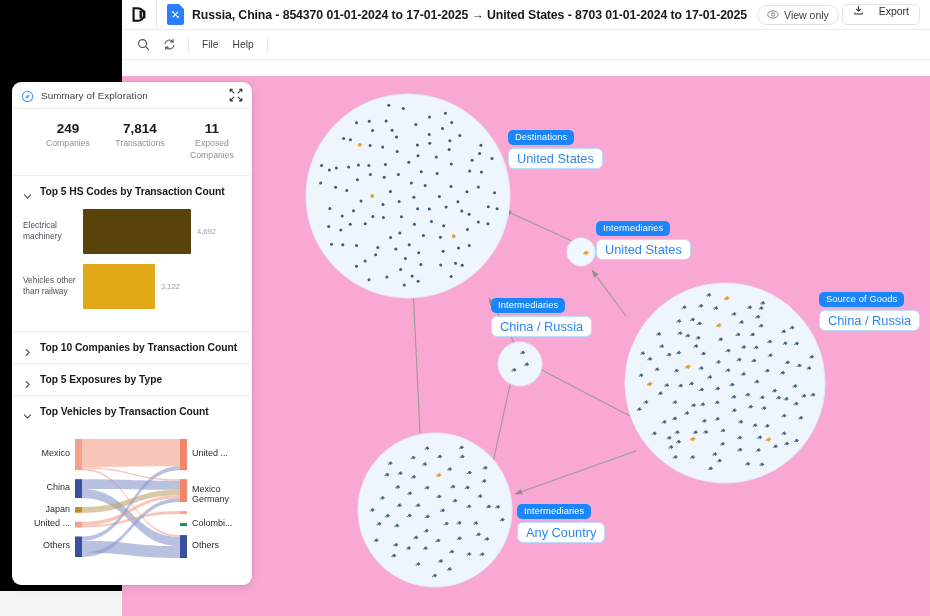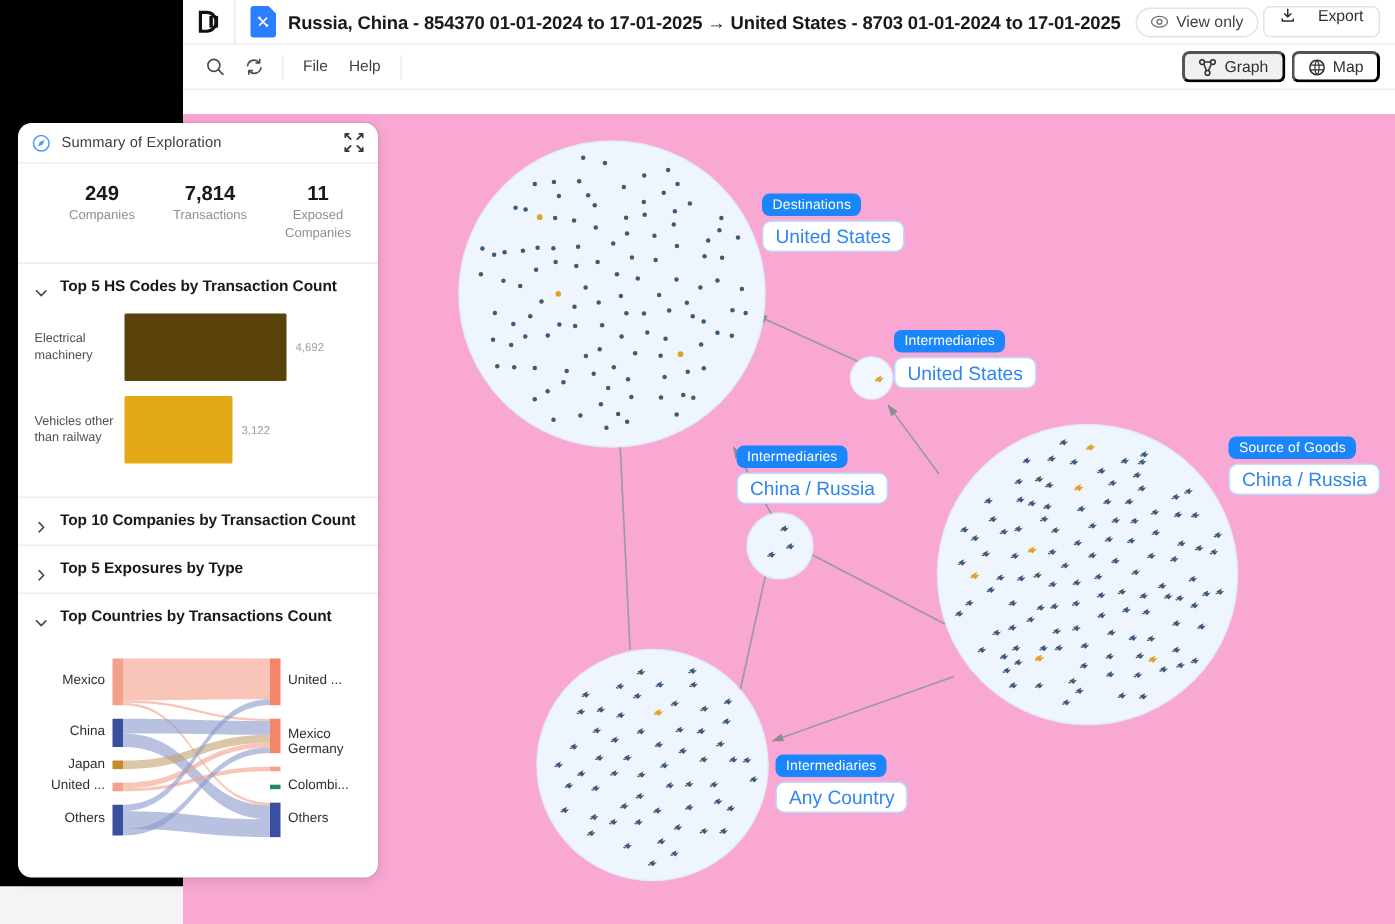--- a/index.html
+++ b/index.html
@@ -267,42 +267,20 @@
           <path d="M11.8 7.8a4.8 4.8 0 0 1-8.4 2.2" fill="none" stroke="#4a4d51" stroke-width="1.15" stroke-linecap="round"></path>
           <path d="M10.9 1.6v2.6H8.3" fill="none" stroke="#4a4d51" stroke-width="1.15" stroke-linecap="round" stroke-linejoin="round"></path>
           <path d="M3.1 12.4V9.8h2.6" fill="none" stroke="#4a4d51" stroke-width="1.15" stroke-linecap="round" stroke-linejoin="round"></path>
         </svg>
       </div>
       <div class="menu-sep"></div>
       <div class="menu-item">File</div>
       <div class="menu-item">Help</div>
       <div class="menu-sep"></div>
 
-      <div class="menubar-right">
-        <button class="seg-btn active">
-          <span style="display:inline-flex;">
-            <svg width="12" height="12" viewBox="0 0 13 13">
-              <circle cx="2.6" cy="2.6" r="1.7" fill="none" stroke="#2c2f33" stroke-width="1.1"></circle>
-              <circle cx="10.4" cy="2.6" r="1.7" fill="none" stroke="#2c2f33" stroke-width="1.1"></circle>
-              <circle cx="6.5" cy="10.4" r="1.7" fill="none" stroke="#2c2f33" stroke-width="1.1"></circle>
-              <path d="M3.8 3.8l2 5M9.3 3.9l-2.1 4.9M4.2 2.6h4.5" stroke="#2c2f33" stroke-width="1.1" fill="none"></path>
-            </svg>
-          </span>
-          <span>Graph</span>
-        </button>
-        <button class="seg-btn">
-          <span style="display:inline-flex;">
-            <svg width="12" height="12" viewBox="0 0 13 13">
-              <circle cx="6.5" cy="6.5" r="5.2" fill="none" stroke="#2c2f33" stroke-width="1.1"></circle>
-              <path d="M6.5 1.3c-2 2-2 8.4 0 10.4M6.5 1.3c2 2 2 8.4 0 10.4M1.6 4.8h9.8M1.6 8.2h9.8" fill="none" stroke="#2c2f33" stroke-width=".85"></path>
-            </svg>
-          </span>
-          <span>Map</span>
-        </button>
-      </div>
     </div>
 
     <div class="canvas">
       <svg class="canvas-svg" width="808" height="556">
         <defs>
           <marker id="arr" markerWidth="9" markerHeight="9" refX="7.6" refY="3.2" orient="auto" markerUnits="userSpaceOnUse">
             <path d="M0.4,0.4 L8,3.2 L0.4,6 z" fill="#8d8d8d"></path>
           </marker>
         </defs>
 
@@ -752,21 +730,21 @@
         </div>
       </div>
 
       <div class="sp-section" style="border-bottom:1px solid #ededed;">
         <div class="sp-sec-head">
           <span class="chev">
             <svg width="9" height="9" viewBox="0 0 10 10">
                 <path d="M1.6 3.3L5 6.7 8.4 3.3" fill="none" stroke="#4a4d51" stroke-width="1.25" stroke-linecap="round" stroke-linejoin="round"></path>
               </svg>
           </span>
-          <span class="sp-sec-title">Top Countries by Transactions Count</span>
+          <span class="sp-sec-title">Top Vehicles by Transaction Count</span>
         </div>
         <div class="sankey-body">
           <div class="sankey-wrap">
             <svg width="240" height="140" id="sankey-svg">
                 <g>
                   <path d="M70,8 C119,8 119,8 168,8
                L168,35.165128205128205 C119,35.165128205128205 119,35.88 70,35.88 Z" fill="#f3a18c" fill-opacity="0.62"></path>
                   <path d="M70,35.88 C119,35.88 119,48.16 168,48.16
                L168,49.690666666666665 C119,49.690666666666665 119,37.52 70,37.52 Z" fill="#f3a18c" fill-opacity="0.62"></path>
                   <path d="M70,37.52 C119,37.52 119,104.12 168,104.12

